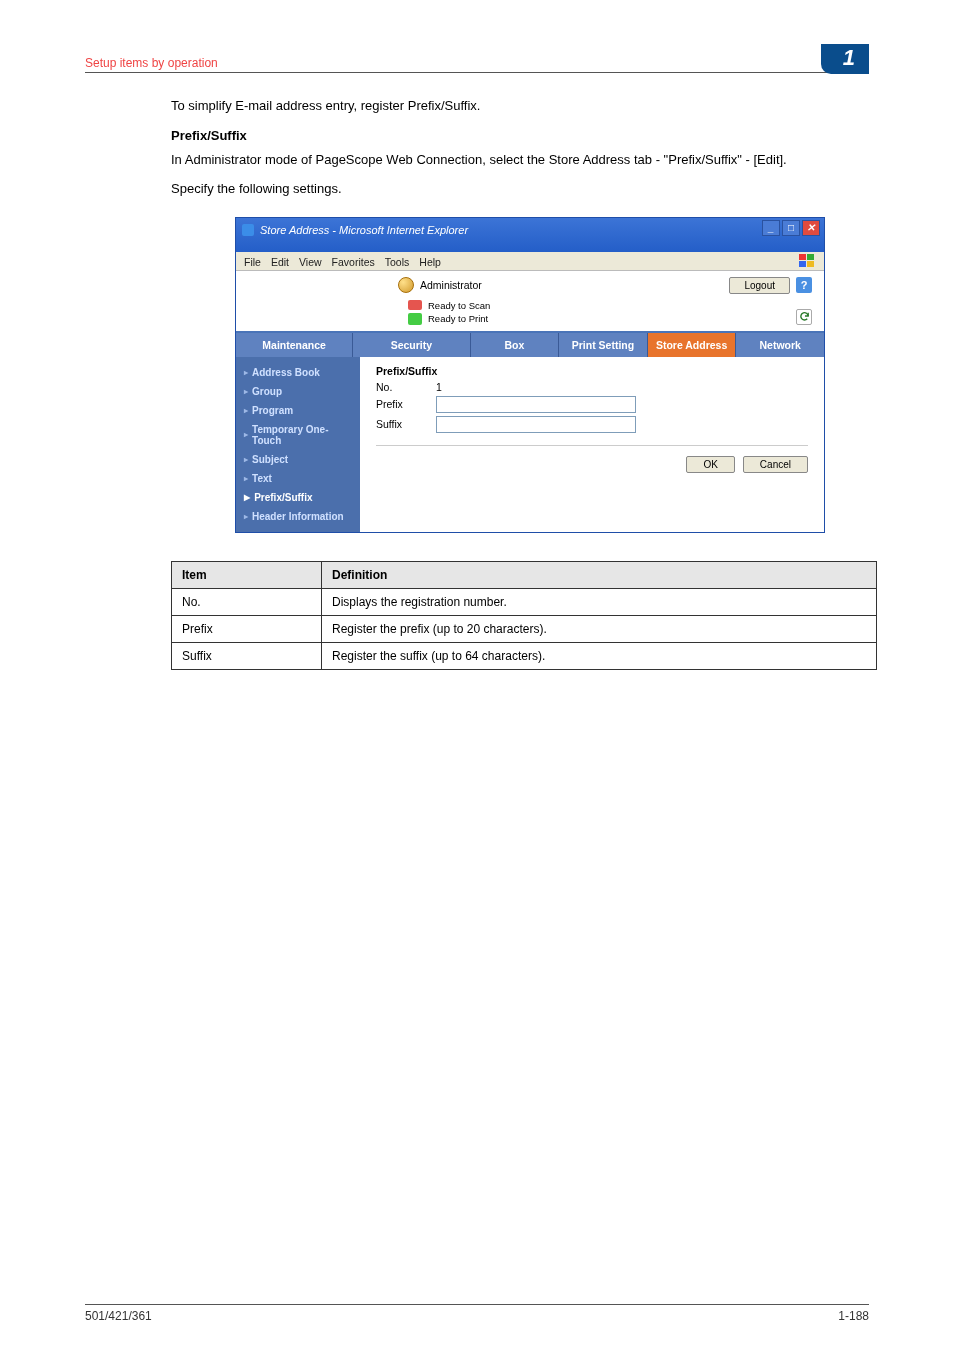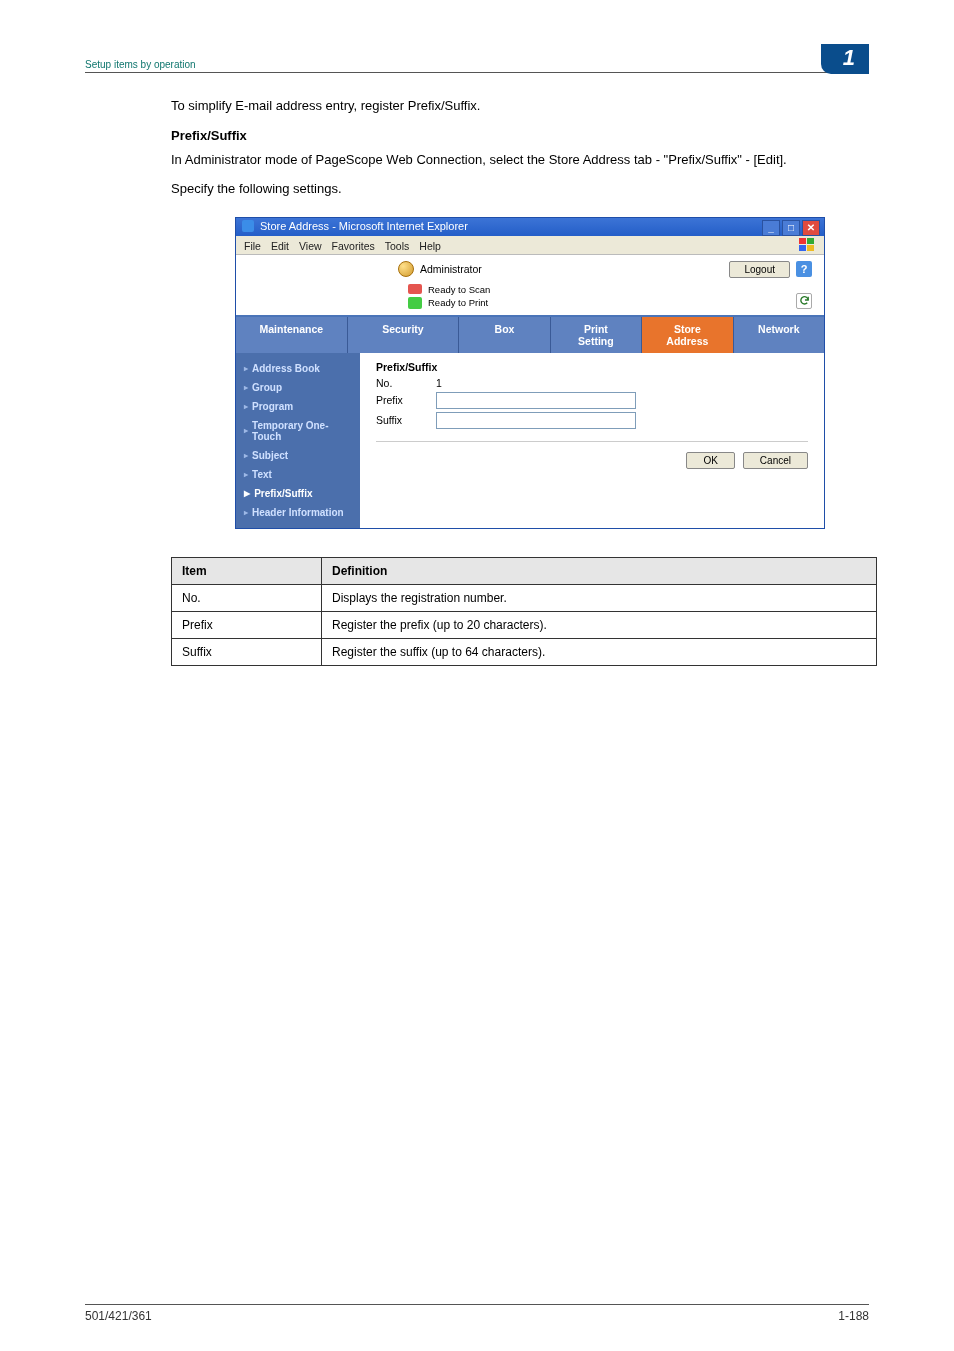--- a/index.html
+++ b/index.html
@@ -18,22 +18,22 @@
     }
     .header-row {
       display: flex;
       justify-content: space-between;
       align-items: flex-end;
       border-bottom: 1px solid #555;
       padding-bottom: 2px;
       margin-bottom: 24px;
     }
     .breadcrumb {
-      font-size: 10px;
-      color: #0f766e;
+      font-size: 12px;
+      color: #ef4444;
     }
     .chapter-badge {
       background: #0a4d8c;
       color: #fff;
       font-size: 22px;
       font-weight: bold;
       font-style: italic;
       padding: 1px 14px 3px 22px;
       border-radius: 0 0 0 10px;
       position: relative;
@@ -66,23 +66,24 @@
       margin: 18px 0 28px 150px;
       border: 1px solid #1f4ea8;
       font-size: 10px;
       background: #fff;
     }
     .titlebar {
       background: linear-gradient(to bottom, #3c74d6, #245ec8);
       color: #fff;
       display: flex;
       justify-content: space-between;
-      align-items: flex-start;
-      padding: 2px 4px 0 6px;
+      align-items: flex-end;
+      padding: 2px 4px 16px 6px;
       font-size: 11px;
+      font-style: italic;
     }
     .titlebar-left { display: flex; align-items: center; gap: 6px; }
     .ie-logo { width: 12px; height: 12px; background: #3b8de8; border-radius: 2px; display:inline-block; position:relative;}
     .winbtns { display:flex; gap:2px; }
     .winbtn {
       width: 18px; height: 16px;
       background: #4a7cd6;
       border: 1px solid #2a52a0;
       display: flex; align-items: center; justify-content: center;
       color: #fff; font-size: 10px; font-weight: bold;
@@ -134,21 +135,21 @@
       display:flex; align-items:center; justify-content:center;
     }
     .refresh-icon svg { width:11px; height:11px; }
     .tabbar {
       display:flex;
       border-top: 2px solid #4a74b8;
     }
     .tab {
       flex: 1;
       text-align:center;
-      padding: 6px 20px;
+      padding: 6px 8px;
       font-size: 10.5px;
       font-weight: bold;
       background: #5f82c0;
       color: #fff;
       border-right: 1px solid #3a5a96;
     }
     .tab:last-child { border-right: none; }
     .tab.wide { flex: 1.4; }
     .tab.active { background: #e8742c; }
     .pane {

